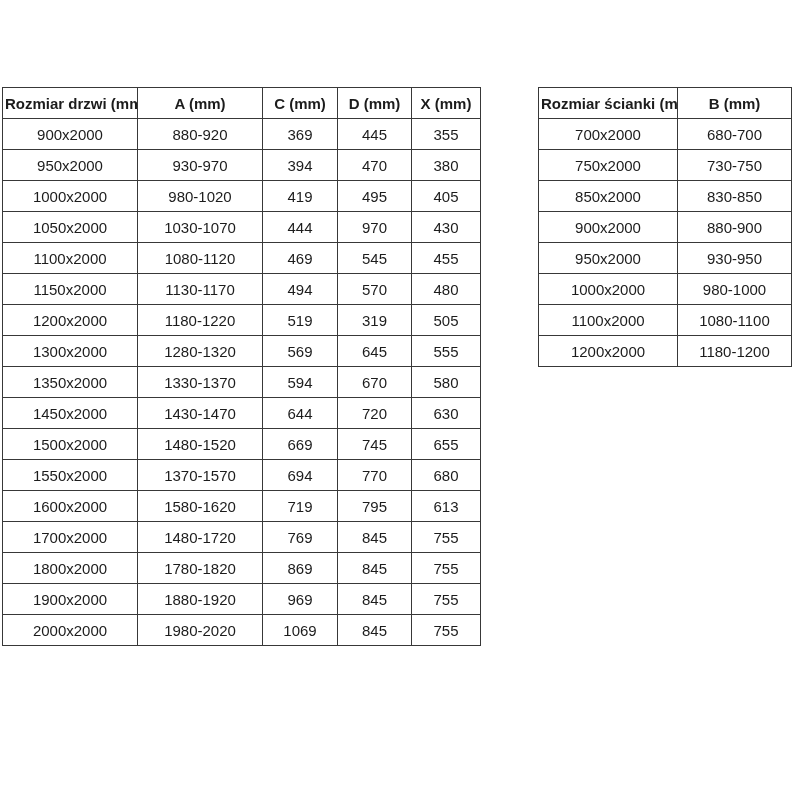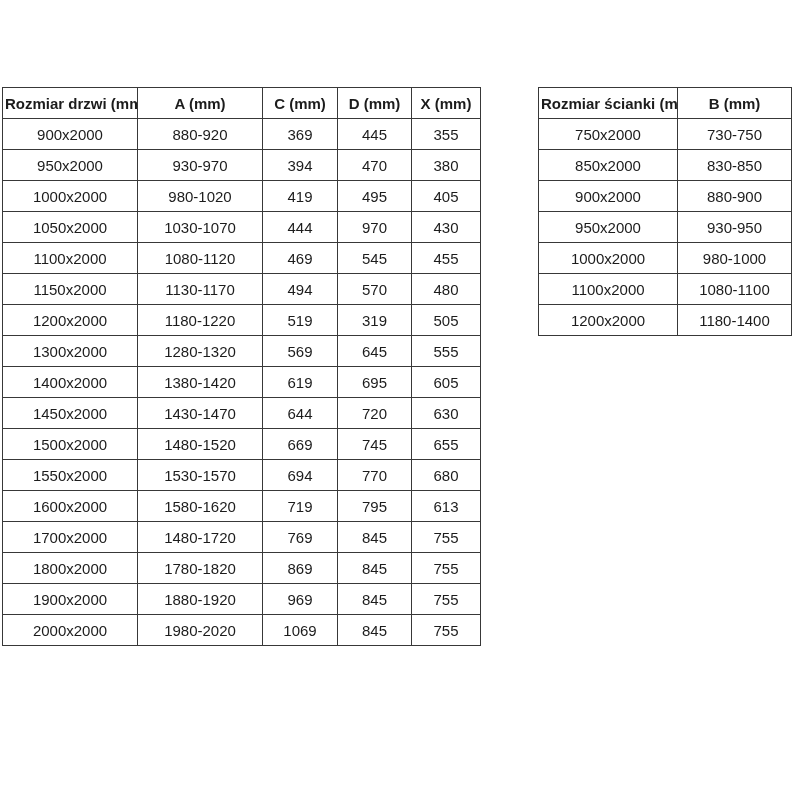--- a/index.html
+++ b/index.html
@@ -122,43 +122,43 @@
           <td>505</td>
         </tr>
         <tr>
           <td>1300x2000</td>
           <td>1280-1320</td>
           <td>569</td>
           <td>645</td>
           <td>555</td>
         </tr>
         <tr>
-          <td>1400x2000</td>
-          <td>1380-1420</td>
-          <td>619</td>
-          <td>695</td>
-          <td>605</td>
+          <td>1350x2000</td>
+          <td>1330-1370</td>
+          <td>594</td>
+          <td>670</td>
+          <td>580</td>
         </tr>
         <tr>
           <td>1450x2000</td>
           <td>1430-1470</td>
           <td>644</td>
           <td>720</td>
           <td>630</td>
         </tr>
         <tr>
           <td>1500x2000</td>
           <td>1480-1520</td>
           <td>669</td>
           <td>745</td>
           <td>655</td>
         </tr>
         <tr>
           <td>1550x2000</td>
-          <td>1530-1570</td>
+          <td>1370-1570</td>
           <td>694</td>
           <td>770</td>
           <td>680</td>
         </tr>
         <tr>
           <td>1600x2000</td>
           <td>1580-1620</td>
           <td>719</td>
           <td>795</td>
           <td>613</td>
@@ -200,20 +200,24 @@
       <col style="width:114px">
     </colgroup>
     <thead>
         <tr>
           <th>Rozmiar ścianki (mm)</th>
           <th>B (mm)</th>
         </tr>
       </thead>
     <tbody>
         <tr>
+          <td>700x2000</td>
+          <td>680-700</td>
+        </tr>
+        <tr>
           <td>750x2000</td>
           <td>730-750</td>
         </tr>
         <tr>
           <td>850x2000</td>
           <td>830-850</td>
         </tr>
         <tr>
           <td>900x2000</td>
           <td>880-900</td>
@@ -225,18 +229,18 @@
         <tr>
           <td>1000x2000</td>
           <td>980-1000</td>
         </tr>
         <tr>
           <td>1100x2000</td>
           <td>1080-1100</td>
         </tr>
         <tr>
           <td>1200x2000</td>
-          <td>1180-1400</td>
+          <td>1180-1200</td>
         </tr>
       </tbody>
   </table>
 
 </div>
 
 </body></html>

